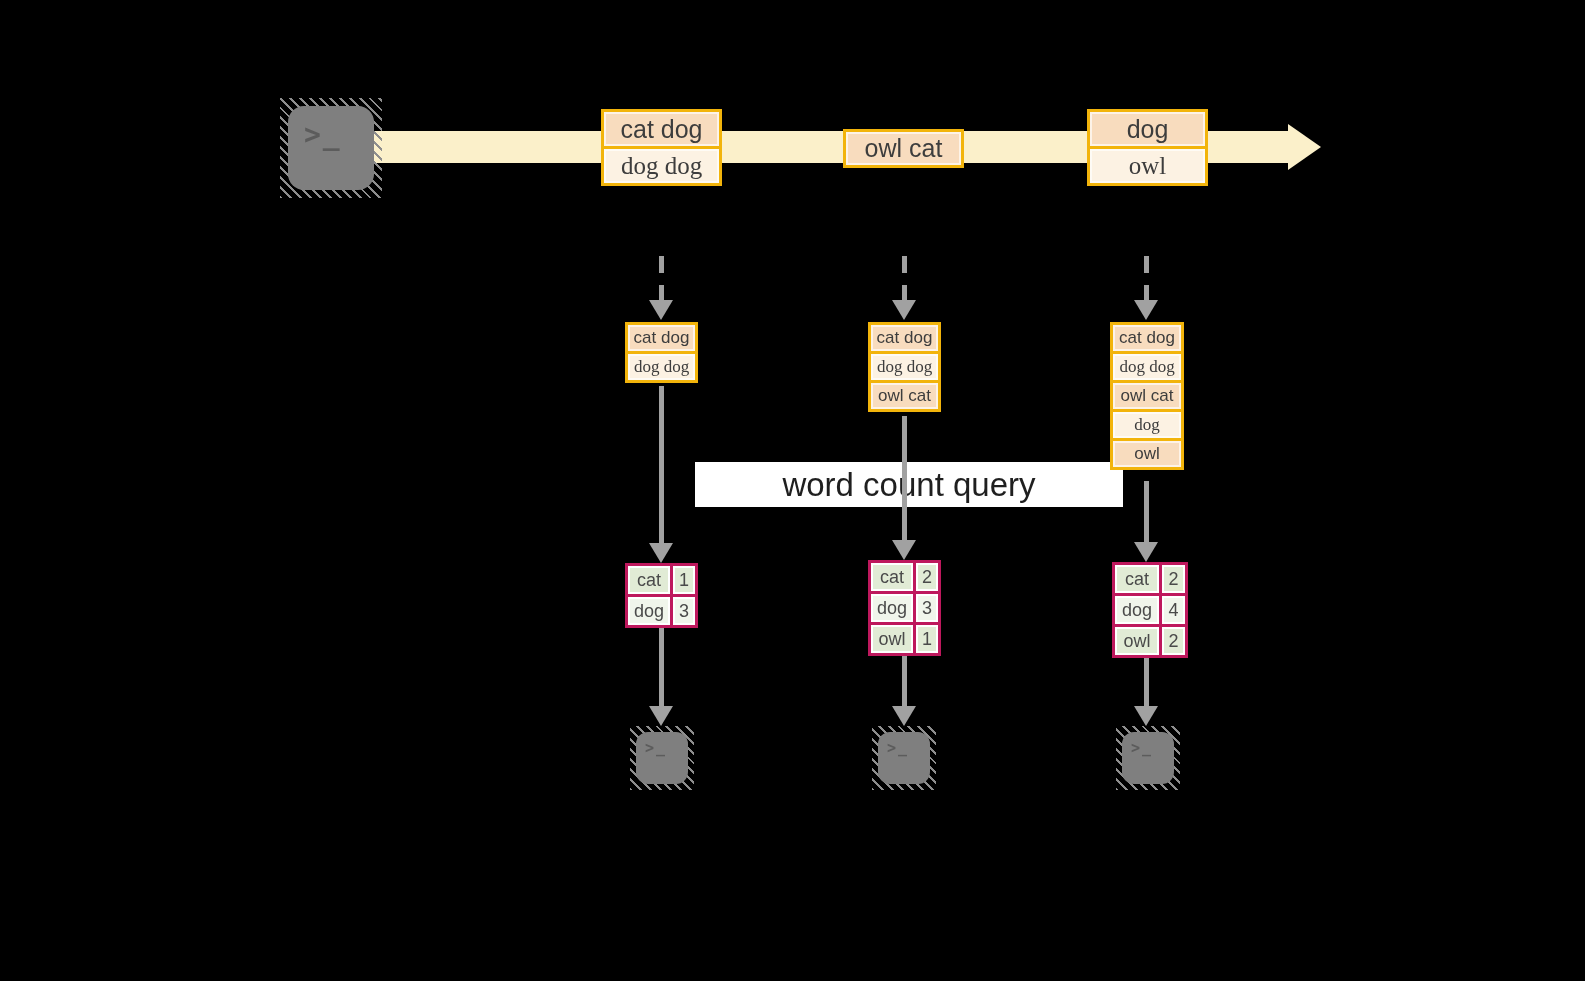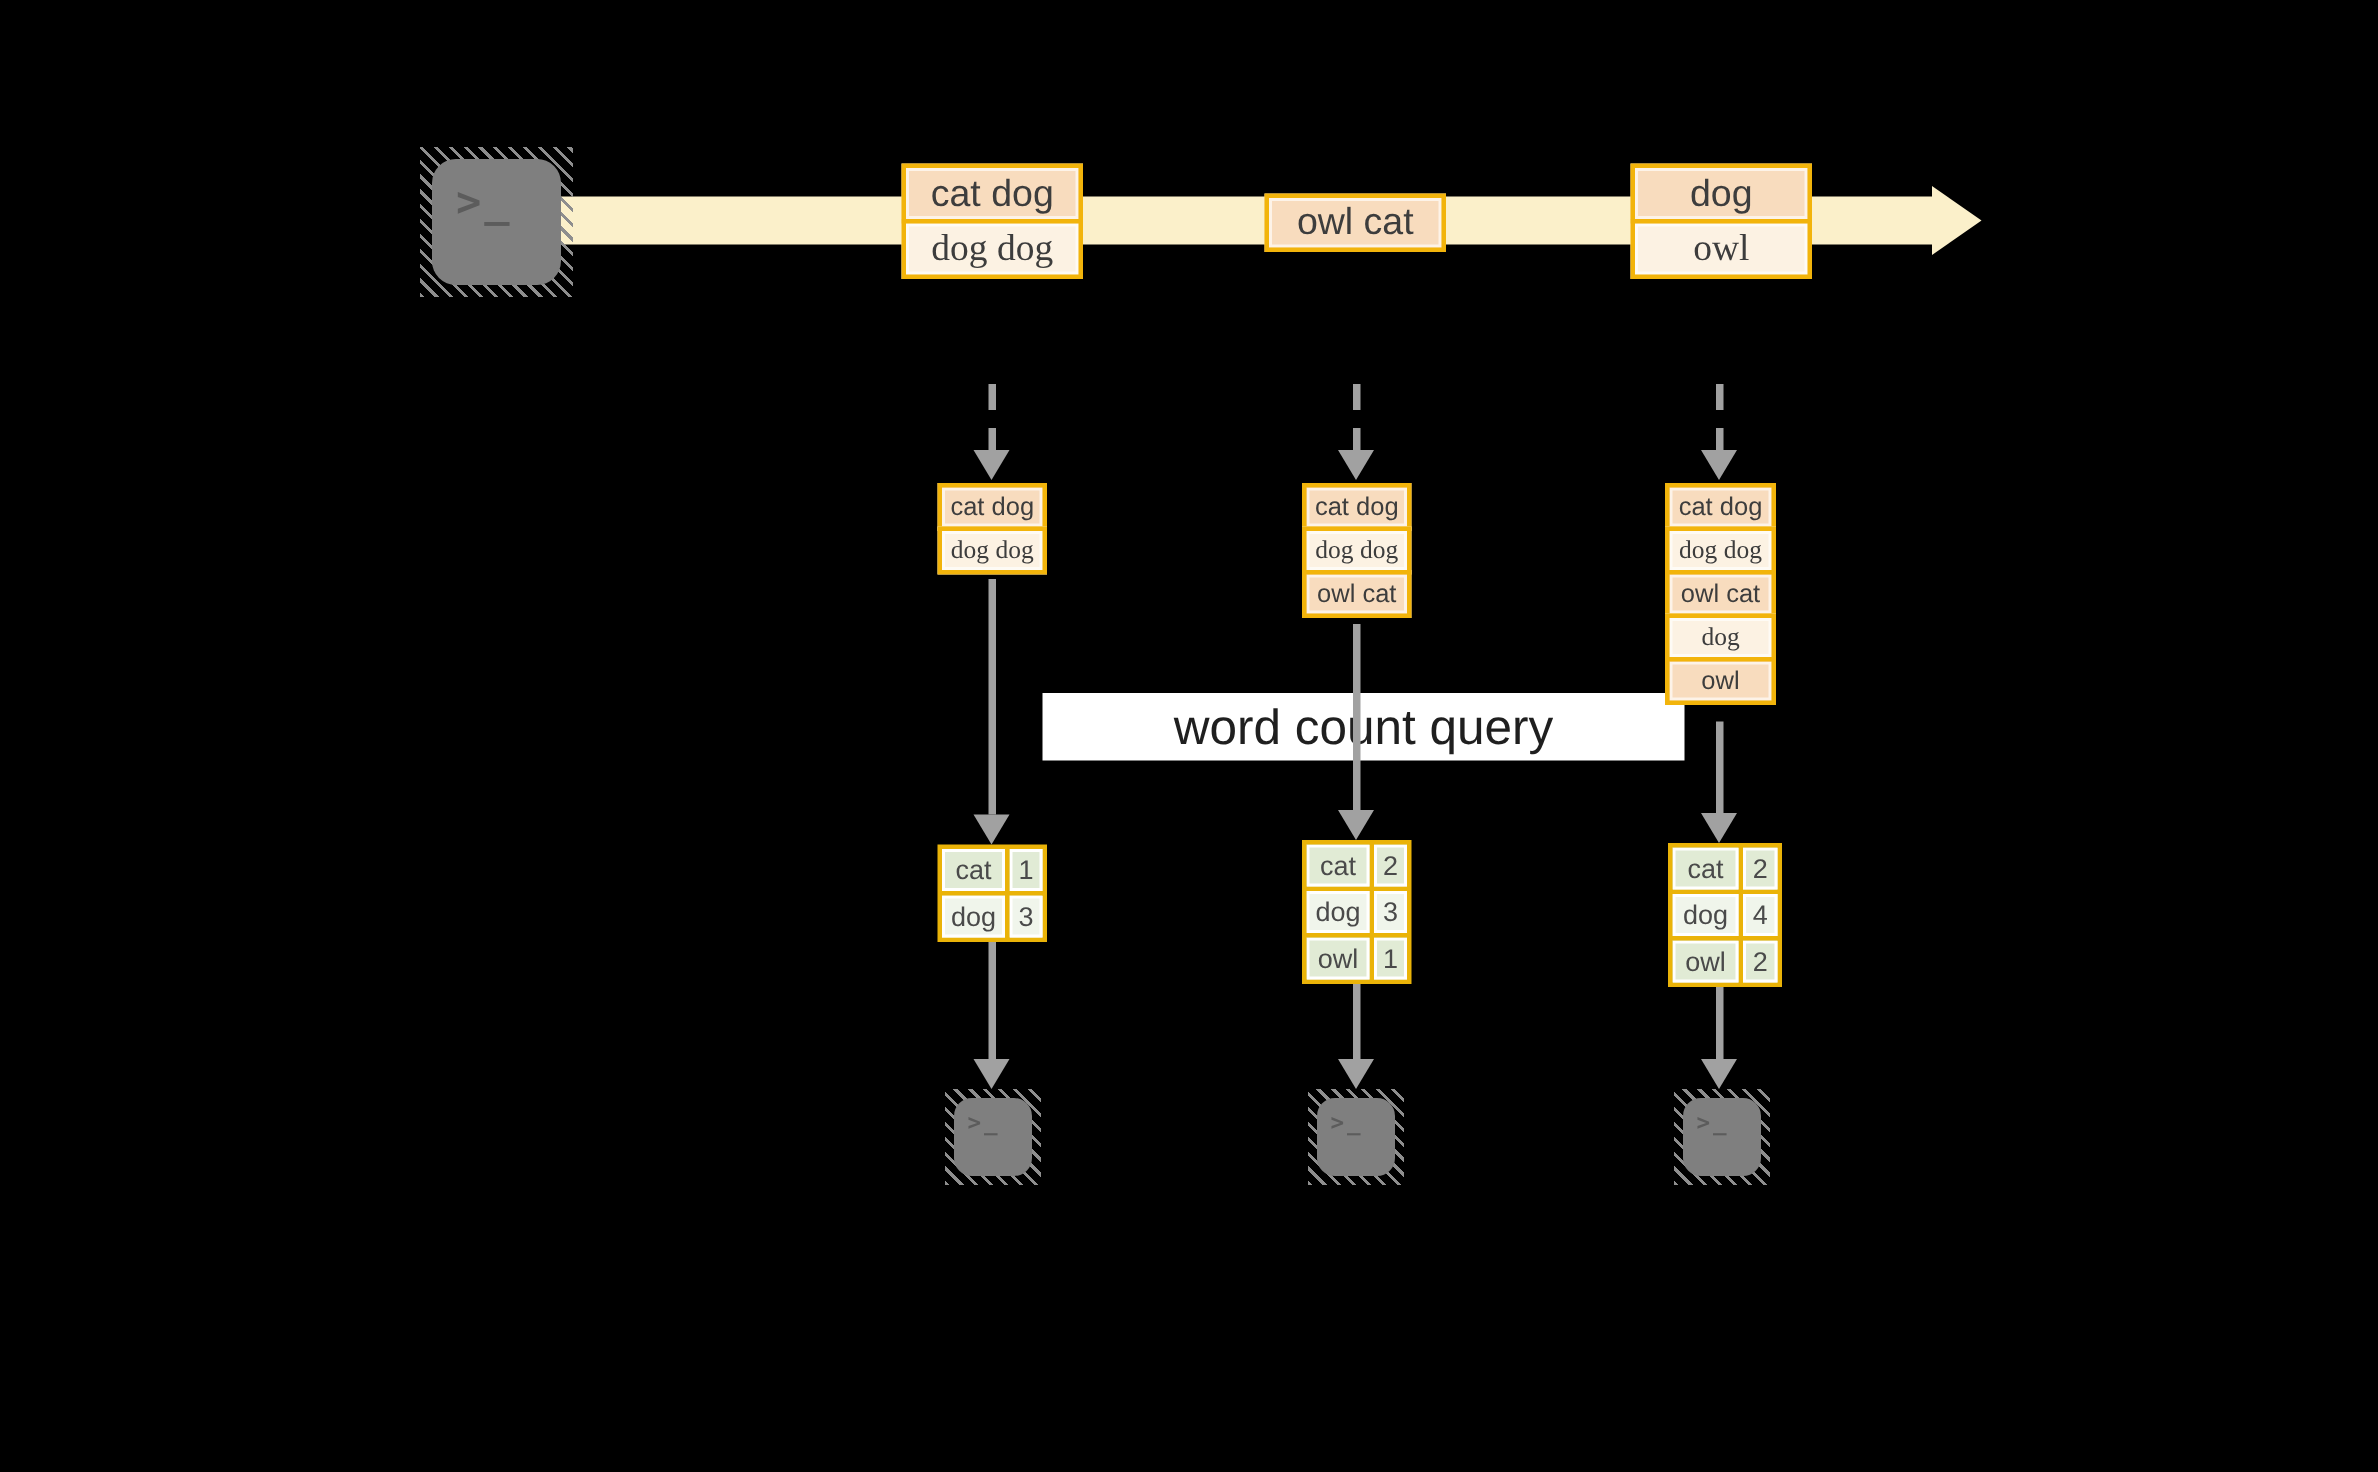--- a/index.html
+++ b/index.html
@@ -36,21 +36,21 @@
   .arrow-shaft.dashed{background:repeating-linear-gradient(to bottom,#A1A1A1 0 17px,transparent 17px 29px);}
   .arrow-headdn{width:0;height:0;border-left:12px solid transparent;border-right:12px solid transparent;
                 border-top:20px solid #A1A1A1;}
 
   
   .qband{position:absolute;left:695px;top:462px;width:428px;height:45px;background:#ffffff;z-index:2;
          display:flex;align-items:center;justify-content:center;
          font-size:33px;font-weight:300;color:#1f1f1f;}
 
   
-  .gtable{position:absolute;background:#eab308;padding:3px;display:grid;grid-gap:3px;z-index:1;}
+  .gtable{position:absolute;background:#be185d;padding:3px;display:grid;grid-gap:3px;z-index:1;}
   .gcell{box-shadow:inset 0 0 0 2px #ffffff;display:flex;align-items:center;justify-content:center;
          font-size:18px;color:#4a4a4a;height:28px;}
   .g-a{background:#E1EBD5;}
   .g-b{background:#F0F5EB;}
 </style>
 </head>
 <body>
 
 <div id="stage">
 

